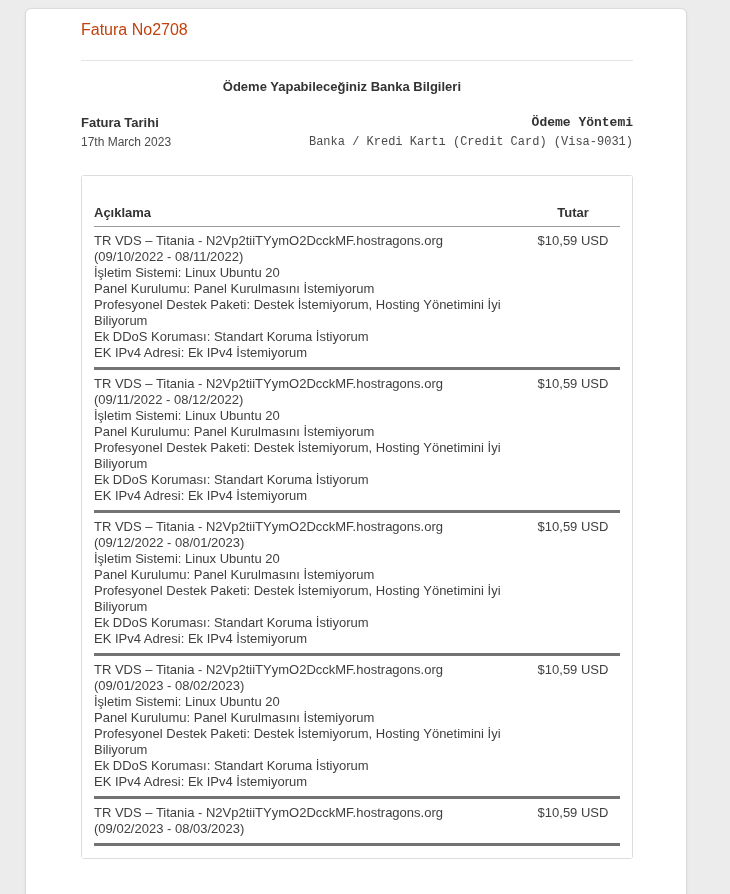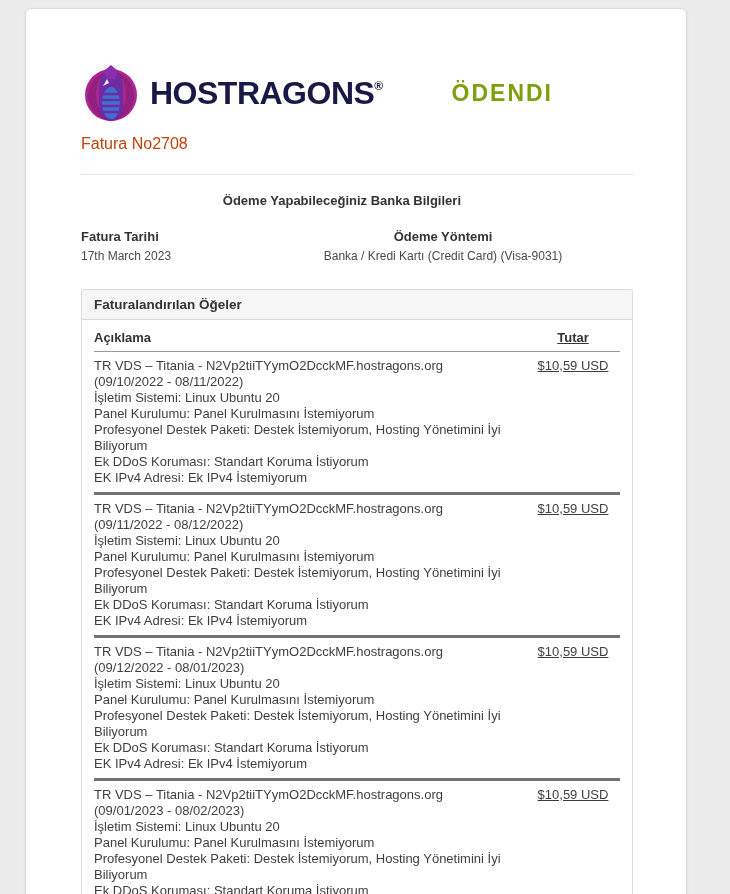--- a/index.html
+++ b/index.html
@@ -42,71 +42,53 @@
   .info-row .right { width: 380px; text-align: right; }
   .lbl { font-size: 13px; font-weight: 700; color: #333; line-height: 16px; }
   .val { font-size: 12px; color: #4a4a4a; line-height: 17px; margin-top: 3px; }
   .redacted {
     width: 150px; height: 58px; margin-top: 6px;
     background: linear-gradient(120deg, #e7e7e7 0%, #f0f0f0 45%, #eaeaea 70%, #f7f7f7 100%);
     border-radius: 2px;
     filter: blur(1.2px);
   }
   .info-row2 { display: flex; justify-content: space-between; margin-top: 20px; }
-  .info-row2 .right { text-align: center; width: 380px; }
+  .info-row2 .right { text-align: right; width: 380px; font-family: Liberation Mono, monospace; }
   
   .items-box { margin-top: 24px; border: 1px solid #dcdcdc; border-radius: 3px; }
   .items-header {
     background: #f6f6f6;
     border-bottom: 1px solid #dcdcdc;
     padding: 6px 12px;
     font-size: 13.5px; font-weight: 700; color: #333;
     line-height: 17px;
     border-radius: 3px 3px 0 0;
   }
   .items-body { padding: 2px 12px 12px 12px; background: #fff; }
   .cols-header {
     display: flex;
     padding: 8px 0 6px 0;
     border-bottom: 1px solid #9a9a9a;
-    font-size: 13px; font-weight: 700; color: #333;
+    font-size: 13px; font-weight: 700; color: #333; margin-top: 19px;
   }
   .item-row {
     display: flex;
     padding: 6px 0;
     border-bottom: 3px solid #737373;
     font-size: 13px; color: #3f3f3f; line-height: 16px;
   }
   .desc { width: 432px; padding-right: 12px; }
-  .amt  { flex: 1; text-align: center; text-decoration: underline; }
+  .amt  { flex: 1; text-align: center; }
   .dline:empty { display: none; }
 </style>
 </head>
 <body>
 
 <div class="card">
 
-  <div class="brand-row">
-    <span class="logo">
-      <svg viewBox="0 0 60 60" width="60" height="60">
-        <circle cx="30" cy="32" r="26" fill="#ad2590"></circle>
-        <path d="M30 7 C14 11 6 22 7 36 C9 48 18 56 30 58 C15 50 12 30 18 17 Z" fill="#93207e"></path>
-        <path d="M30 7 C46 11 54 22 53 36 C51 48 42 56 30 58 C45 50 48 30 42 17 Z" fill="#93207e"></path>
-        <path d="M30 5 C22 9 18 16 18 26 L18 44 C18 52 23 57 30 58 C37 57 42 52 42 44 L42 26 C42 16 38 9 30 5 Z" fill="#6e2ca2"></path>
-        <ellipse cx="30" cy="40" rx="9" ry="16" fill="#3f6fd0"></ellipse>
-        <path d="M21 31 L39 31 M21 37 L39 37 M21 43 L39 43 M22 49 L38 49" stroke="#6e2ca2" stroke-width="2.5" fill="none"></path>
-        <path d="M30 2 L37 8 L34 16 L26 16 L23 8 Z" fill="#8a2bb0"></path>
-        <path d="M25 6 L21 1 L27 4 Z" fill="#efe7f2"></path>
-        <path d="M35 6 L39 1 L33 4 Z" fill="#efe7f2"></path>
-        <path d="M26 16 L22 23 L28 20 Z" fill="#efe7f2"></path>
-      </svg>
-    </span>
-    <span class="brand-name"><span>HOSTRAGONS</span><sup>®</sup></span>
-    <span class="paid-status">ÖDENDI</span>
-  </div>
 
   <div class="invoice-title">Fatura No2708</div>
 
   <div class="divider"></div>
 
   <div class="info-row">
     <div class="right">
       <div class="lbl">Ödeme Yapabileceğiniz Banka Bilgileri</div>
     </div>
   </div>
@@ -116,21 +98,20 @@
       <div class="lbl">Fatura Tarihi</div>
       <div class="val">17th March 2023</div>
     </div>
     <div class="right">
       <div class="lbl">Ödeme Yöntemi</div>
       <div class="val">Banka / Kredi Kartı (Credit Card) (Visa-9031)</div>
     </div>
   </div>
 
   <div class="items-box">
-    <div class="items-header">Faturalandırılan Öğeler</div>
     <div class="items-body">
 
       <div class="cols-header">
         <div class="desc">Açıklama</div>
         <div class="amt">Tutar</div>
       </div>
 
       <div class="item-row">
         <div class="desc">
             <div class="dline">TR VDS – Titania - N2Vp2tiiTYymO2DcckMF.hostragons.org (09/10/2022 - 08/11/2022)</div>

